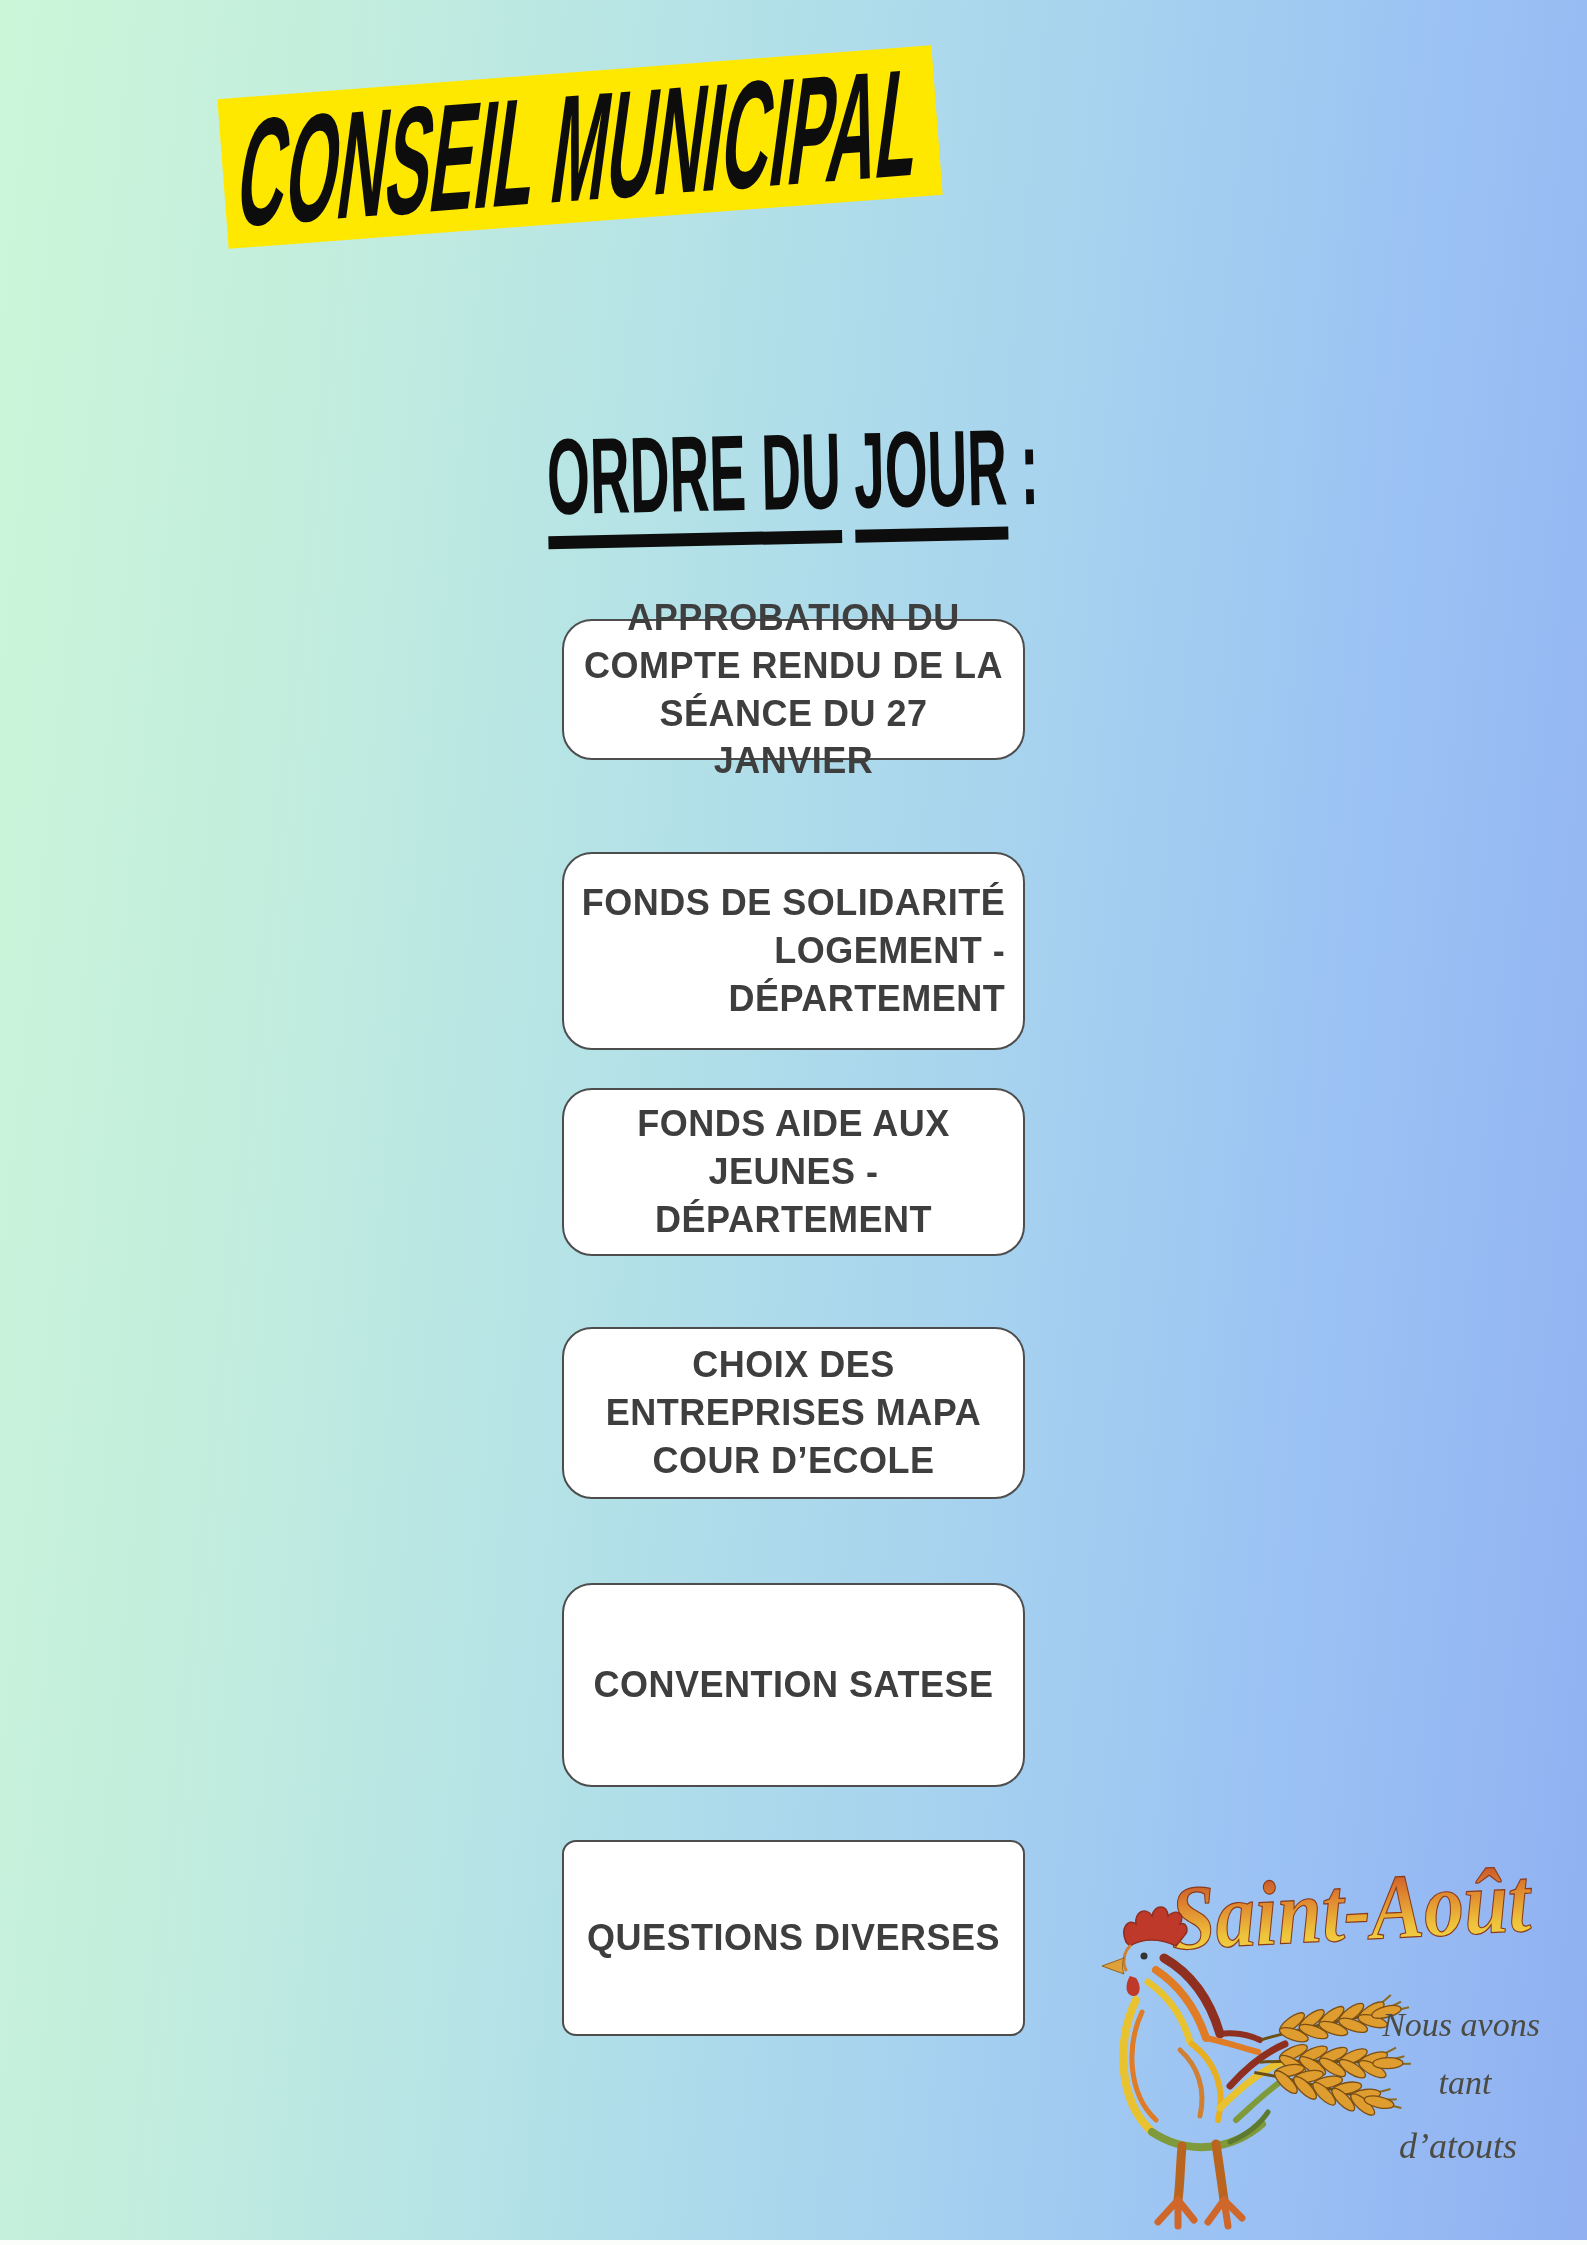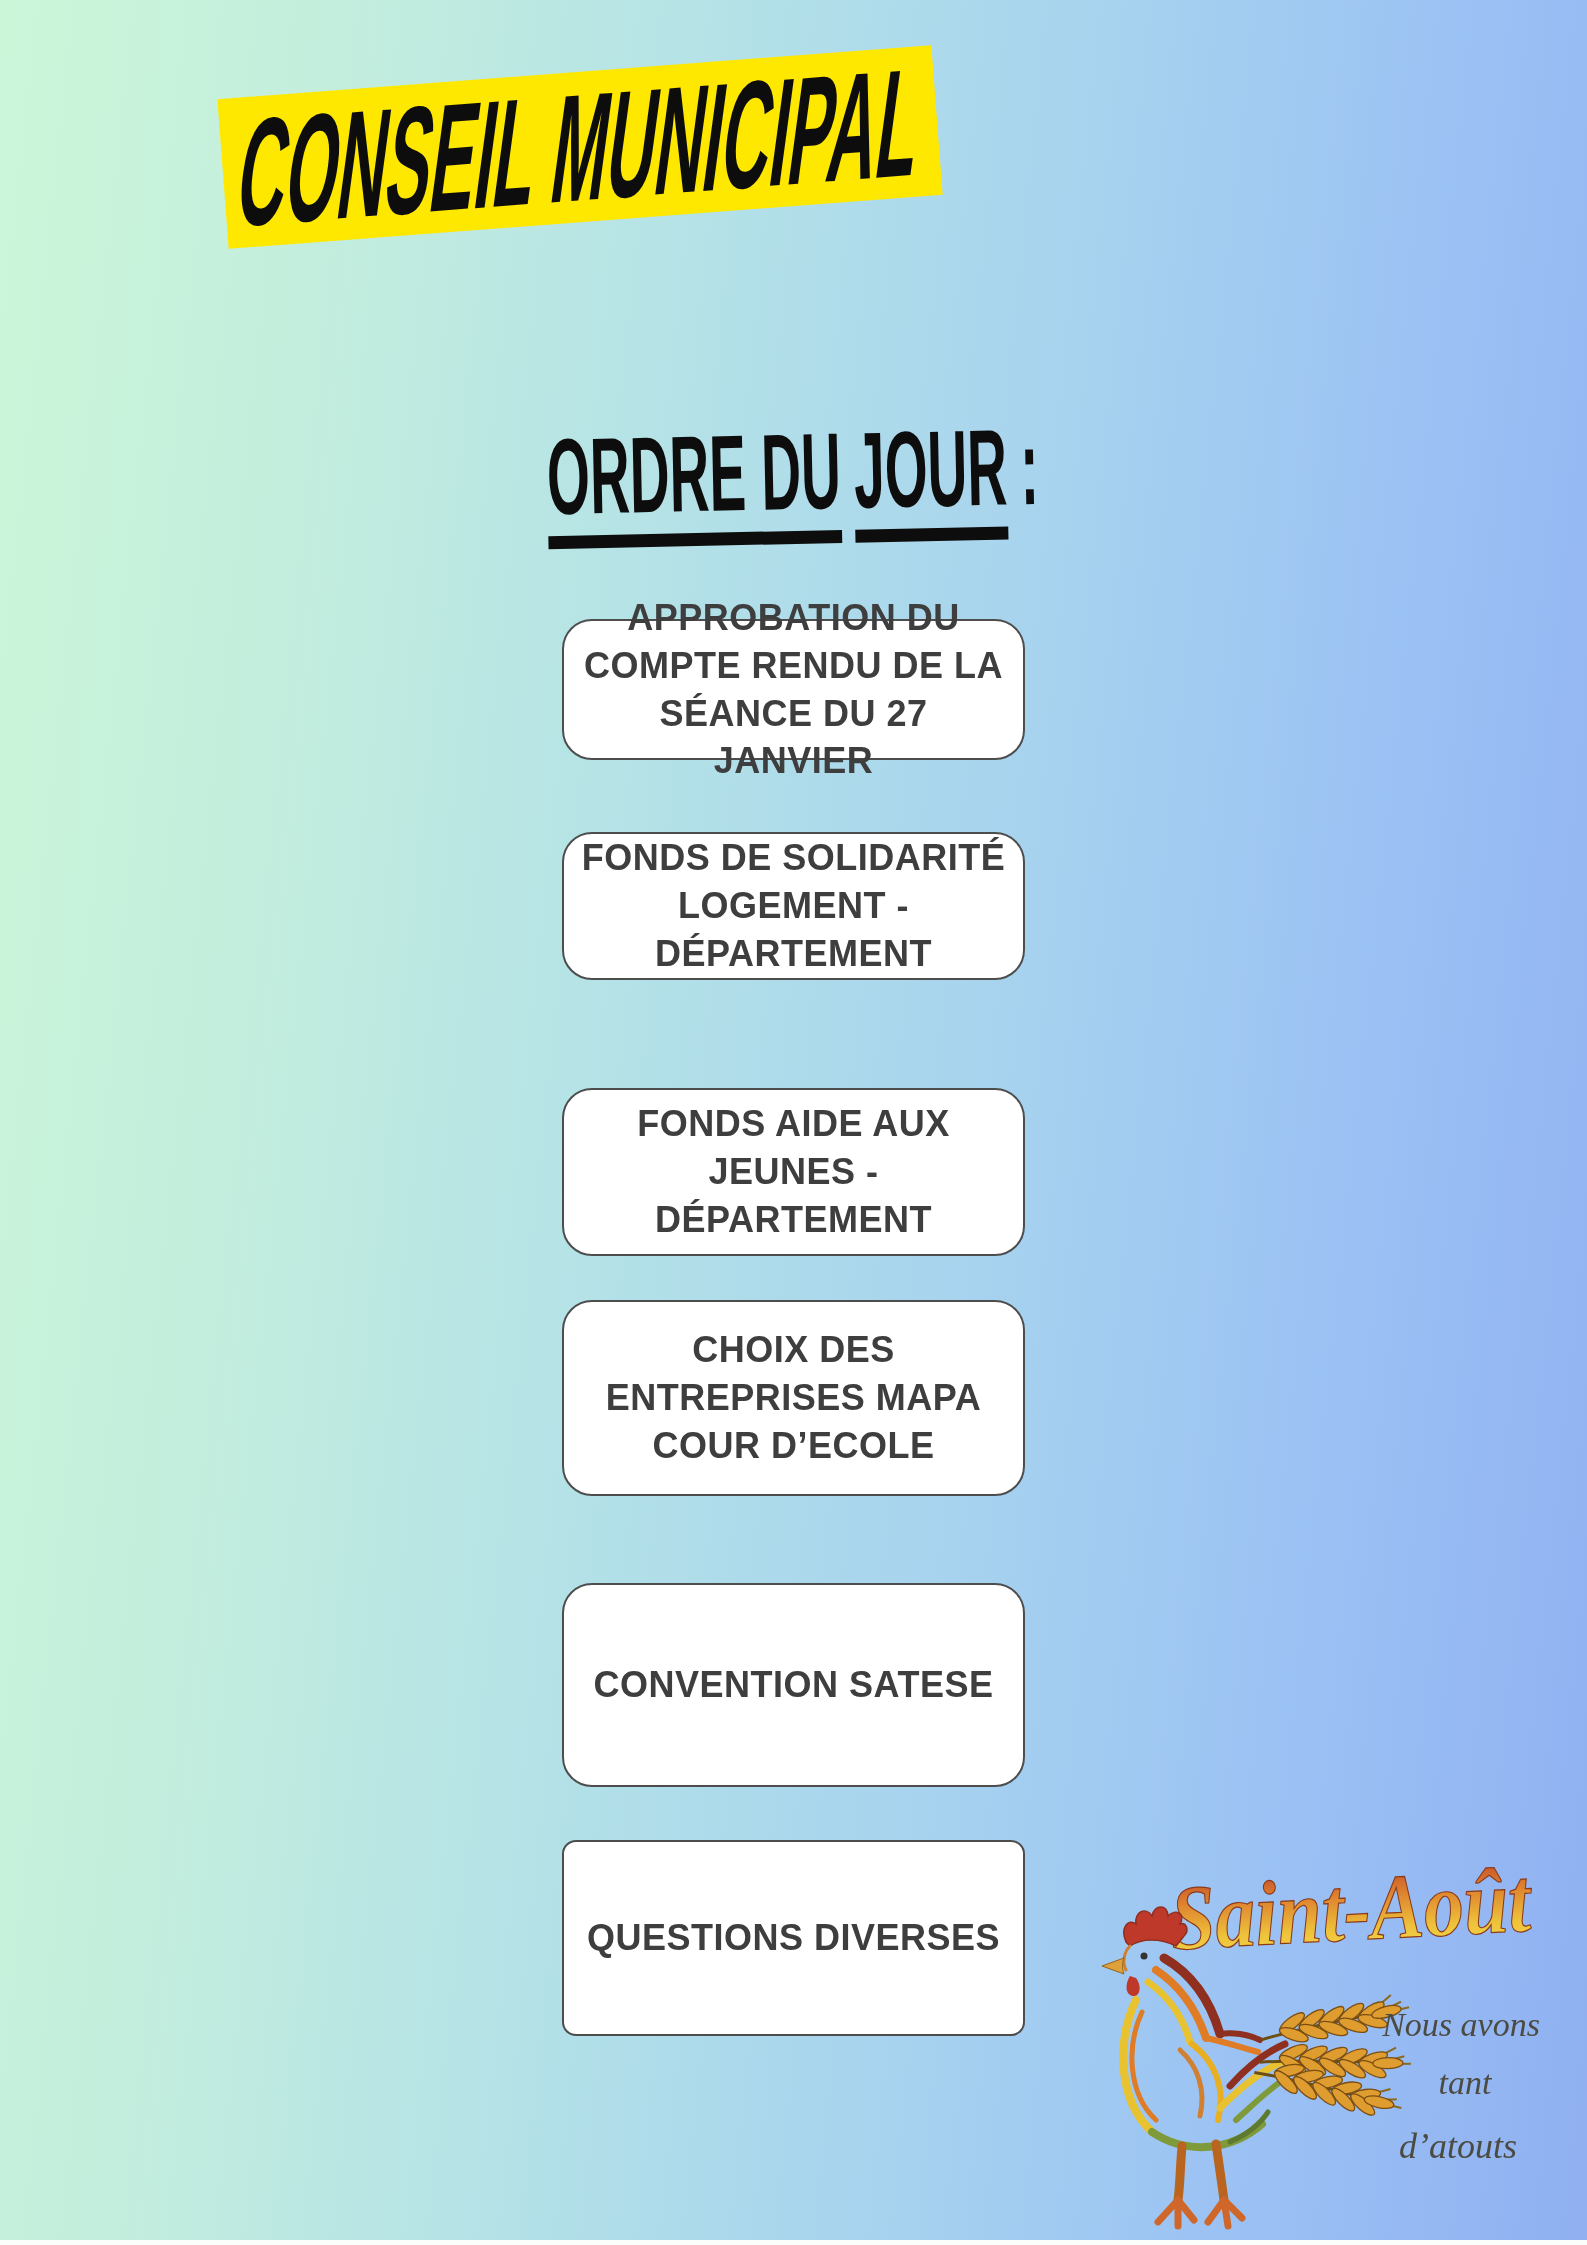--- a/index.html
+++ b/index.html
@@ -70,27 +70,27 @@
   </div>
 
   <div class="ordre-wrap">
     <div class="ordre"><span class="u">ORDRE DU</span><span class="gap"></span><span class="u">JOUR</span><span class="colon">:</span></div>
   </div>
 
   <div class="card" style="top:619px;height:141px;"><span>APPROBATION DU
 COMPTE RENDU DE LA
 SÉANCE DU 27
 JANVIER</span></div>
-  <div class="card" style="top:832px;height:148px;"><span>FONDS DE SOLIDARITÉ
+  <div class="card" style="top:852px;height:198px;text-align:right;"><span>FONDS DE SOLIDARITÉ
 LOGEMENT -
 DÉPARTEMENT</span></div>
   <div class="card" style="top:1088px;height:168px;"><span>FONDS AIDE AUX
 JEUNES -
 DÉPARTEMENT</span></div>
-  <div class="card" style="top:1300px;height:196px;"><span>CHOIX DES
+  <div class="card" style="top:1327px;height:172px;"><span>CHOIX DES
 ENTREPRISES MAPA
 COUR D’ECOLE</span></div>
   <div class="card" style="top:1583px;height:204px;"><span>CONVENTION SATESE</span></div>
   <div class="card" style="top:1840px;height:196px;border-radius:14px;"><span>QUESTIONS DIVERSES</span></div>
 
   <svg class="logo" viewBox="0 0 507 455" xmlns="http://www.w3.org/2000/svg">
     <defs>
       <linearGradient id="saGrad" x1="0" y1="0" x2="0" y2="1">
         <stop offset="0" stop-color="#b93c2a"></stop>
         <stop offset="0.35" stop-color="#dd7f2f"></stop>

